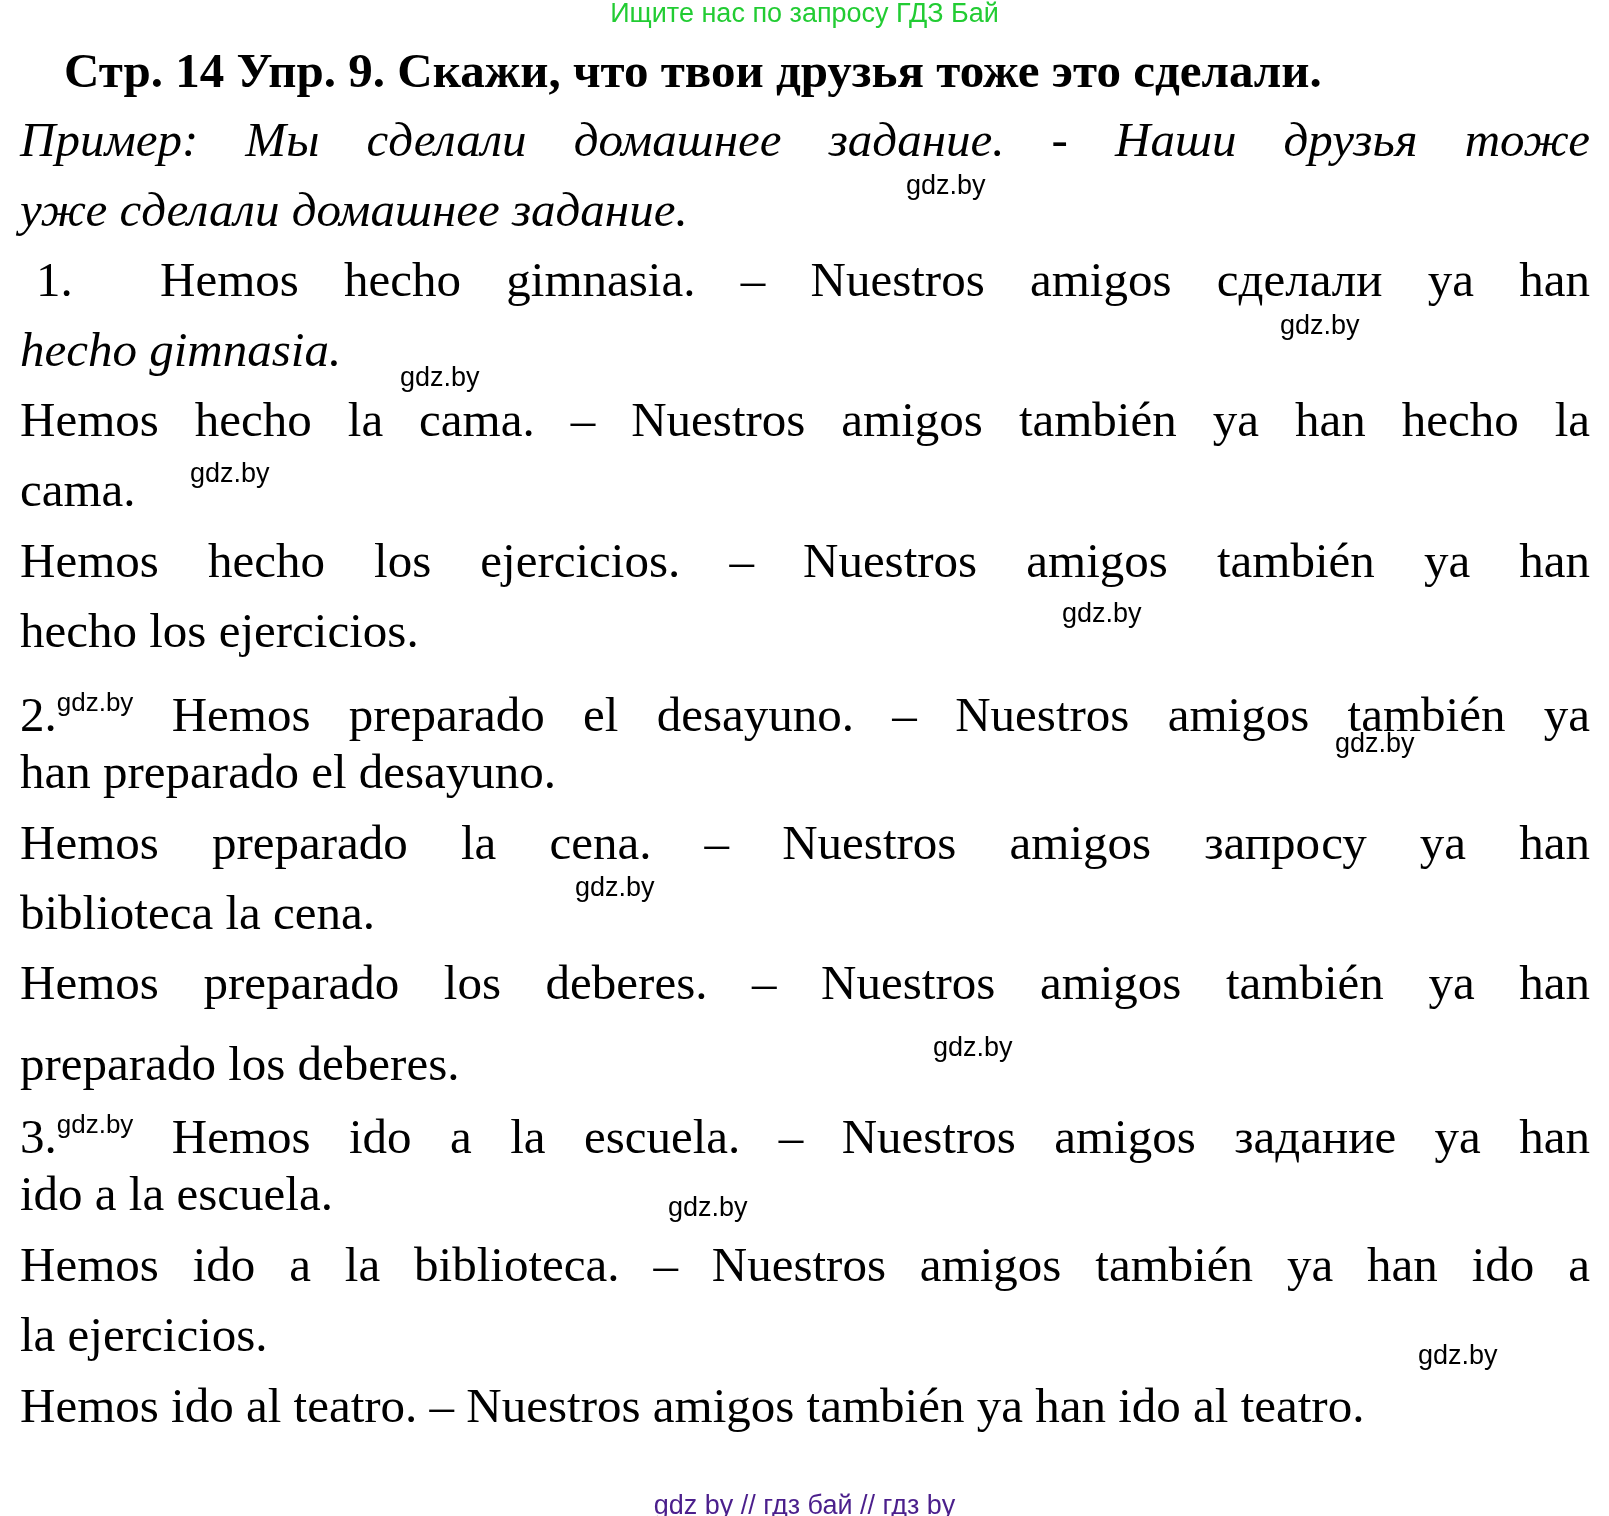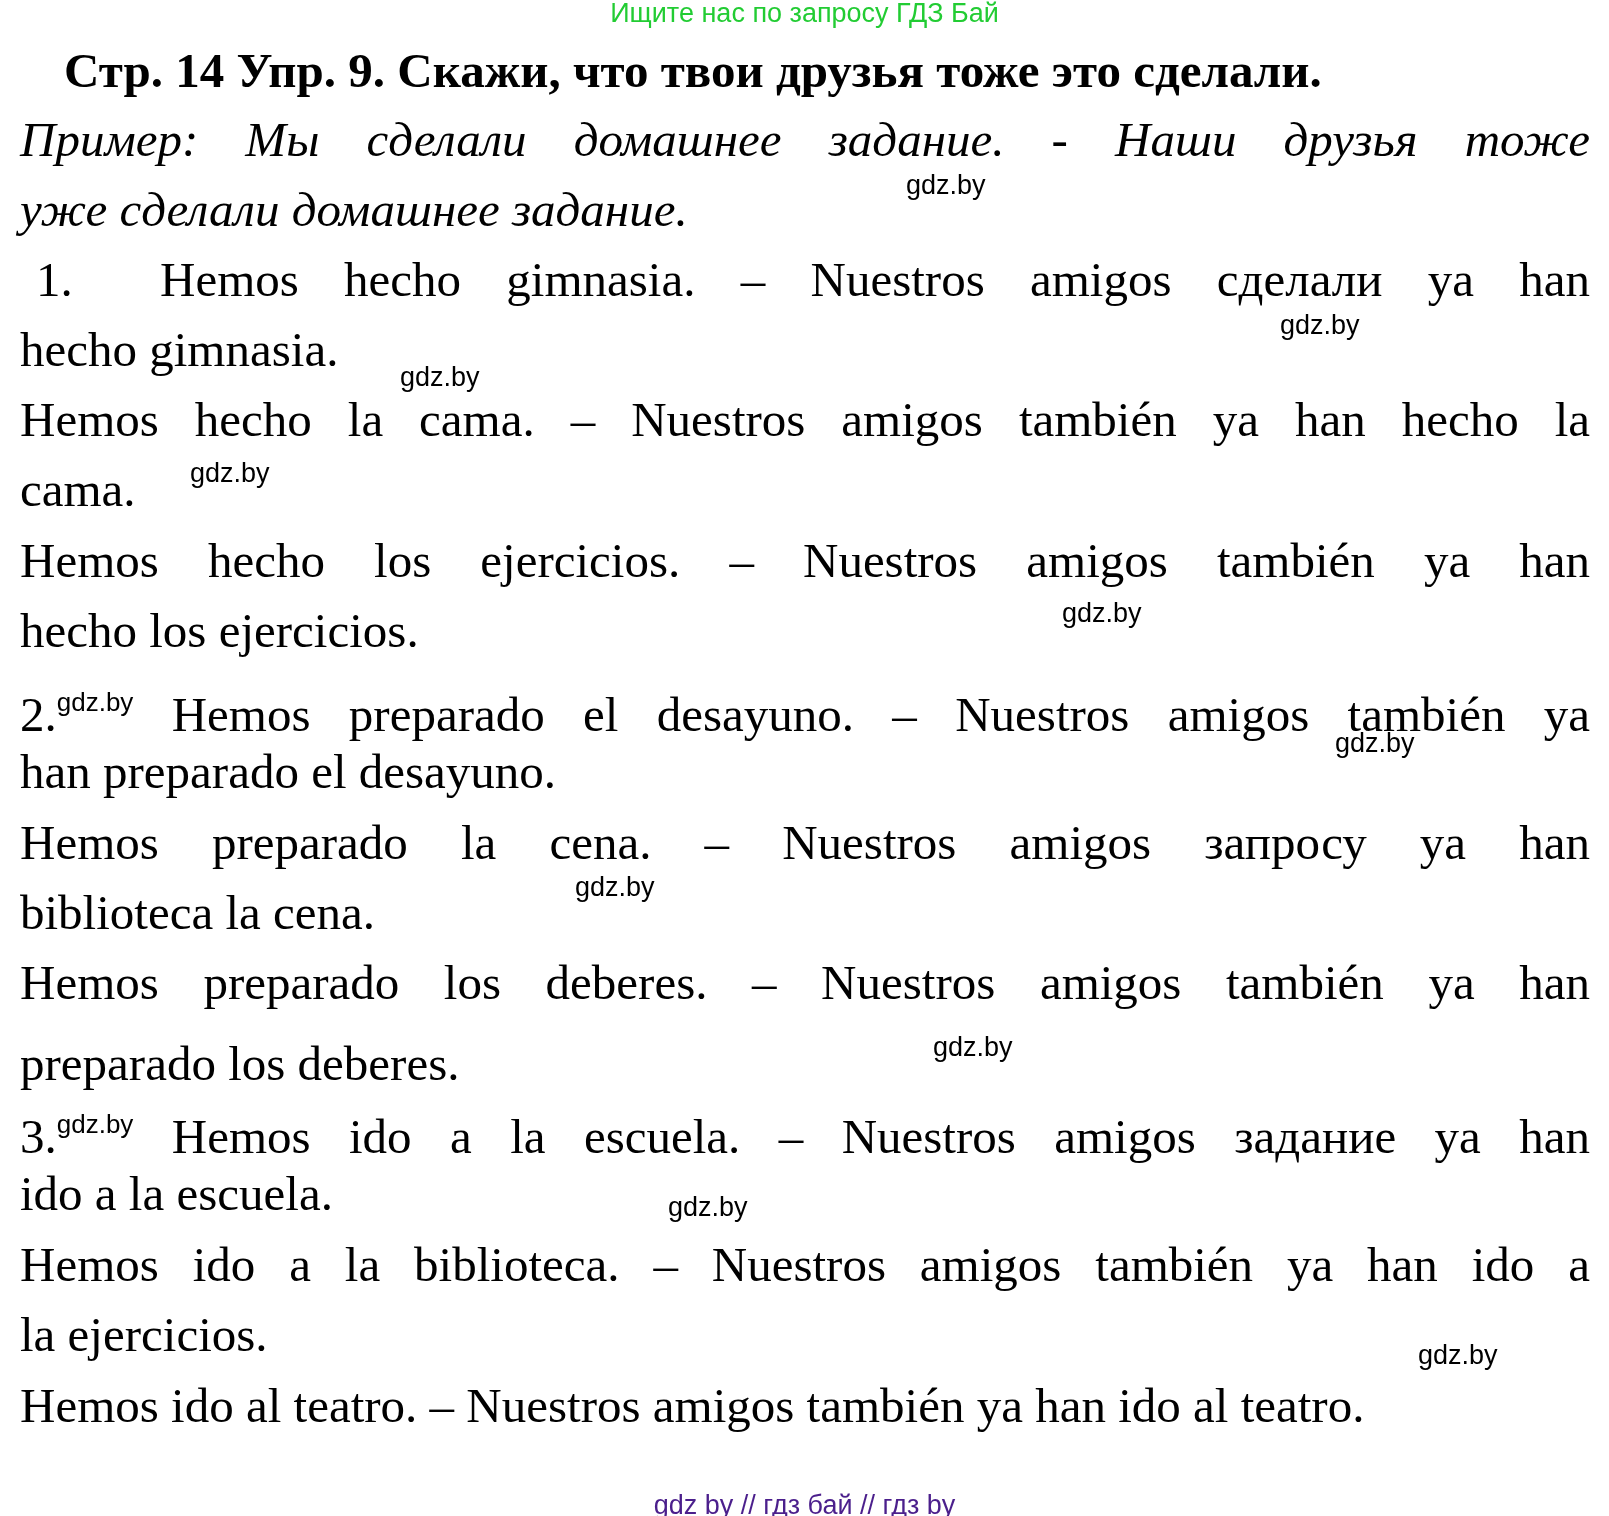--- a/index.html
+++ b/index.html
@@ -20,21 +20,21 @@
 
 <div class="title">Стр. 14 Упр. 9. Скажи, что твои друзья тоже это сделали.</div>
 
 <div class="line italic just" style="top:110px;">Пример: Мы сделали домашнее задание. - Наши друзья тоже</div>
 <div class="line italic" style="top:180px;">уже сделали домашнее задание.</div>
 <div class="wm" style="left:906px; top:170px;">gdz.by</div>
 
 <div class="line just" style="top:250px;">
   <span style="display:inline-block; width:140px; padding-left:16px; box-sizing:border-box;">1.</span><span>Hemos hecho gimnasia. – Nuestros amigos сделали ya han</span>
 </div>
-<div class="line" style="top:320px;">hecho gimnasia.</div>
+<div class="line" style="top:320px;font-style:italic;">hecho gimnasia.</div>
 <div class="wm" style="left:1280px; top:310px;">gdz.by</div>
 <div class="wm" style="left:400px; top:362px;">gdz.by</div>
 
 <div class="line just" style="top:390px;">Hemos hecho la cama. – Nuestros amigos también ya han hecho la</div>
 <div class="line" style="top:460px;">cama.</div>
 <div class="wm" style="left:190px; top:458px;">gdz.by</div>
 
 <div class="line just" style="top:531px;">Hemos hecho los ejercicios. – Nuestros amigos también ya han</div>
 <div class="line" style="top:601px;">hecho los ejercicios.</div>
 <div class="wm" style="left:1062px; top:598px;">gdz.by</div>

